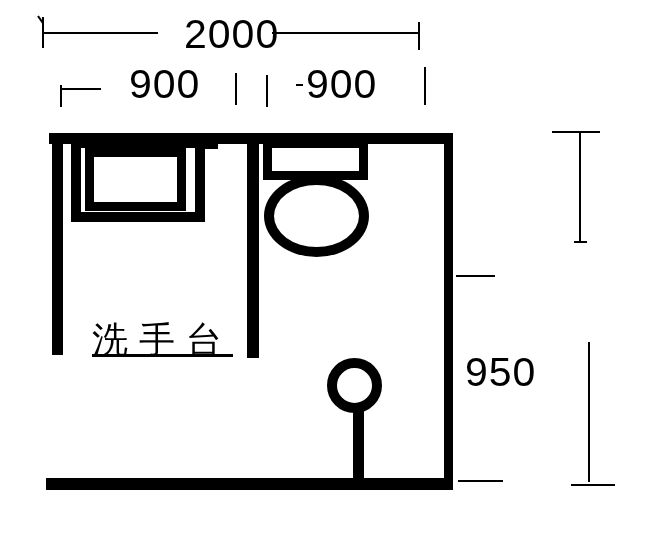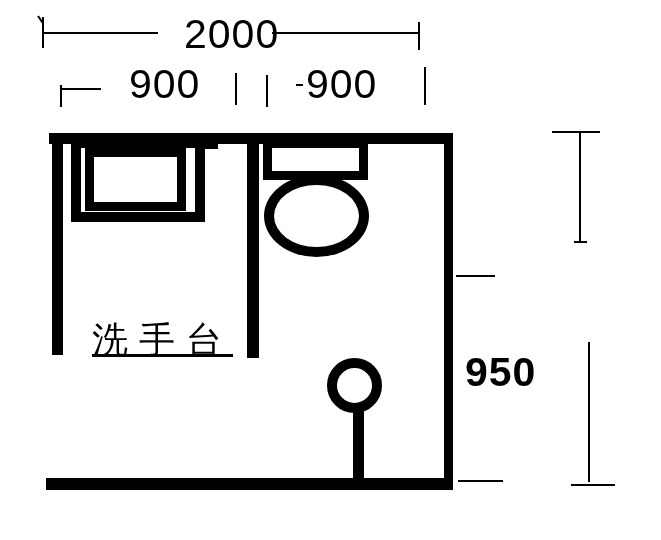--- a/index.html
+++ b/index.html
@@ -79,18 +79,18 @@
   <div class="dim-text" style="left:303px; top:64px;">900</div>
   <div class="ink" style="left:424px; top:67px;  width:2px;   height:38px;"></div>
 
   <div class="ink" style="left:552px; top:131px; width:48px;  height:2px;"></div>
   <div class="ink" style="left:579px; top:133px; width:2px;   height:110px;"></div>
   <div class="ink" style="left:574px; top:241px; width:13px;  height:2px;"></div>
   <div class="ink" style="left:588px; top:342px; width:2px;   height:140px;"></div>
   <div class="ink" style="left:571px; top:484px; width:44px;  height:2px;"></div>
 
   <div class="ink" style="left:456px; top:275px; width:39px;  height:2px;"></div>
-  <div class="dim-text" style="left:462px; top:352px;font-weight:bold;">950</div>
+  <div class="dim-text" style="left:462px; top:352px;">950</div>
   <div class="ink" style="left:458px; top:480px; width:45px;  height:2px;"></div>
 
   <div class="room-label" style="left:92px; top:322px;">洗手台</div>
 
 </div>
 
 </body></html>

